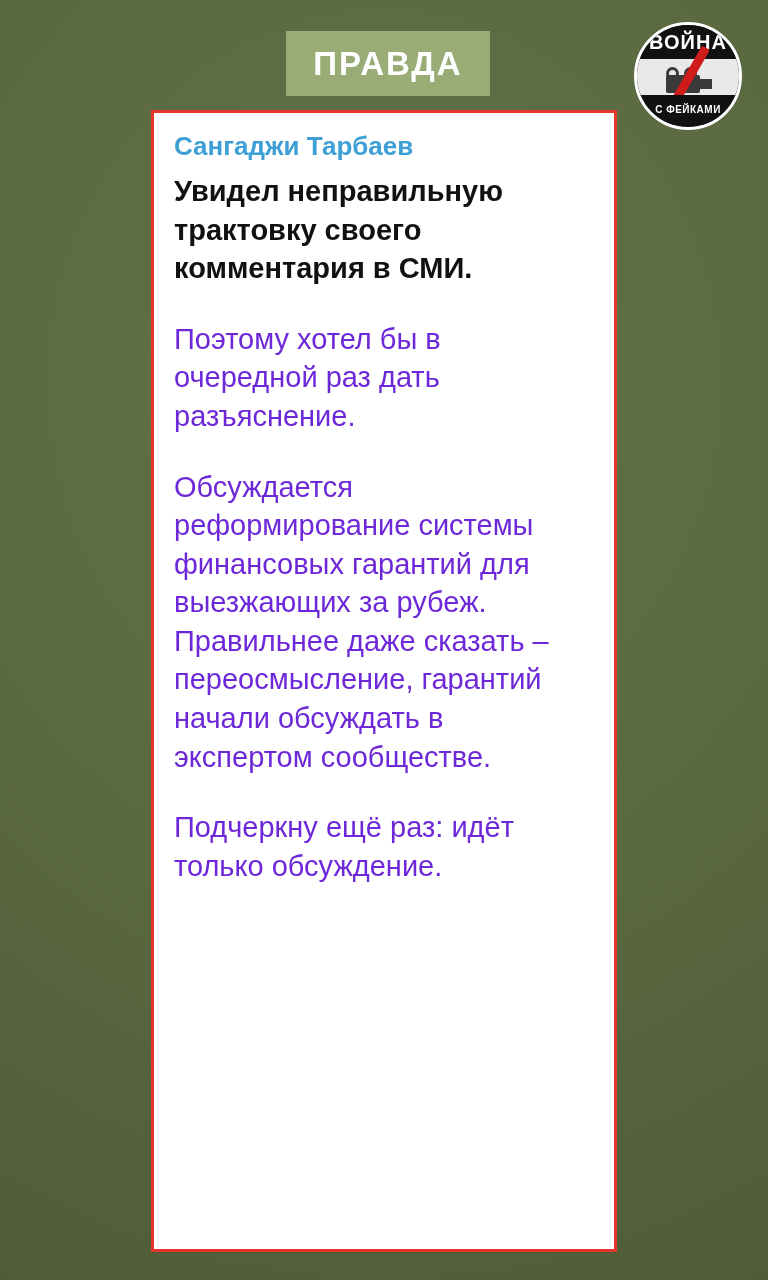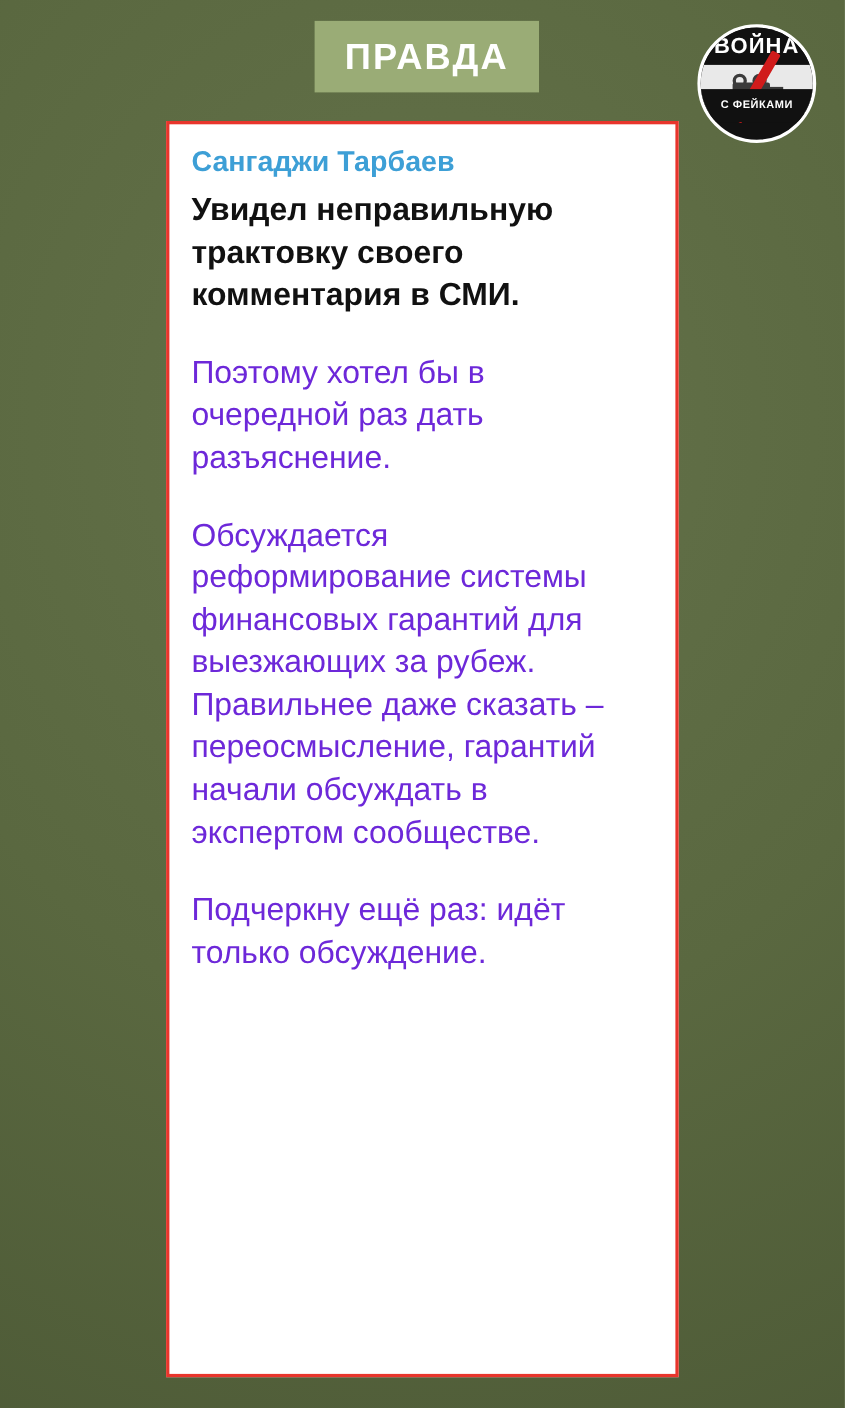--- a/index.html
+++ b/index.html
@@ -18,21 +18,21 @@
     width: 768px;
     height: 1280px;
     background:
       radial-gradient(ellipse 120% 80% at 50% 30%, #64724a 0%, #5a6840 55%, #4e5b37 100%);
     overflow: hidden;
   }
   
   .pravda-banner {
     position: absolute;
     left: 286px;
-    top: 19px;
+    top: 31px;
     width: 204px;
     height: 65px;
     background: #9aac76;
     display: flex;
     align-items: center;
     justify-content: center;
   }
   .pravda-banner .label {
     color: #ffffff;
     font-size: 33px;
@@ -122,21 +122,21 @@
     top: 18px;
     width: 9px;
     height: 72px;
     background: #d01b1b;
     transform: translateX(-50%) rotate(30deg);
     border-radius: 2px;
   }
   .logo-bot {
     position: absolute;
     left: 0;
-    bottom: 16px;
+    bottom: 2px;
     width: 100%;
     height: 30px;
     background: #111111;
     display: flex;
     align-items: center;
     justify-content: center;
   }
   .logo-bot .t {
     color: #ffffff;
     font-size: 10px;

